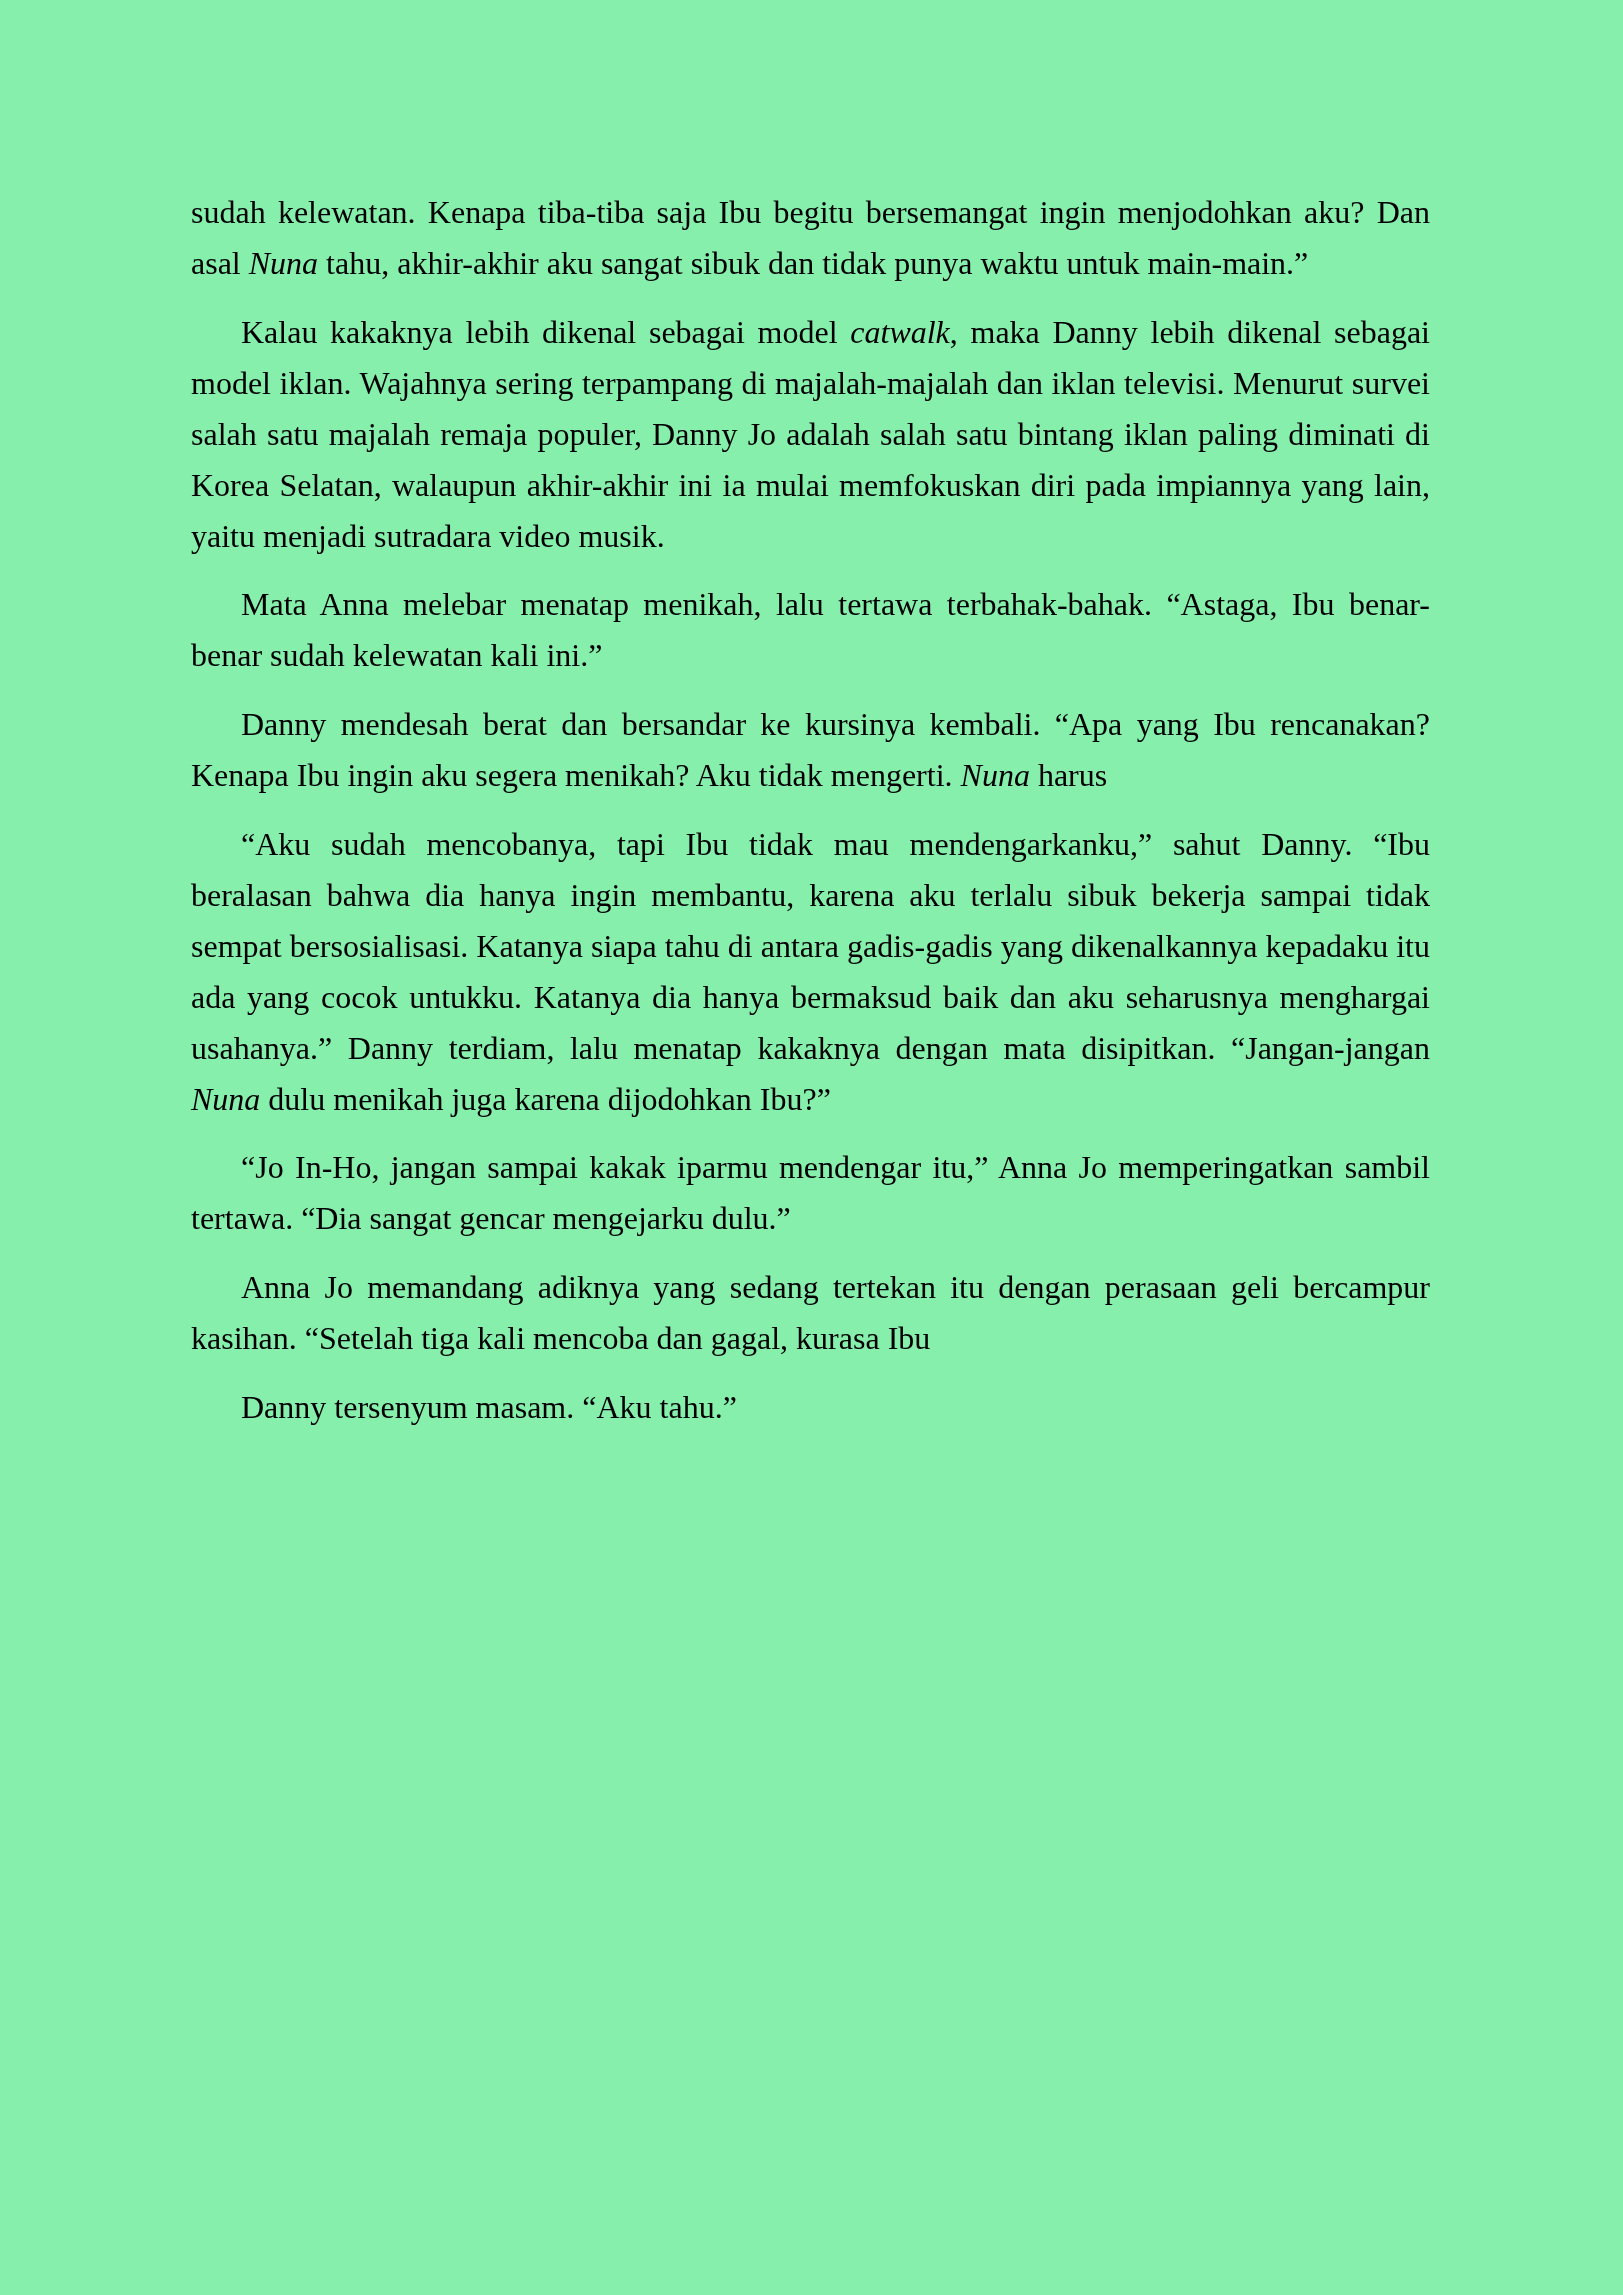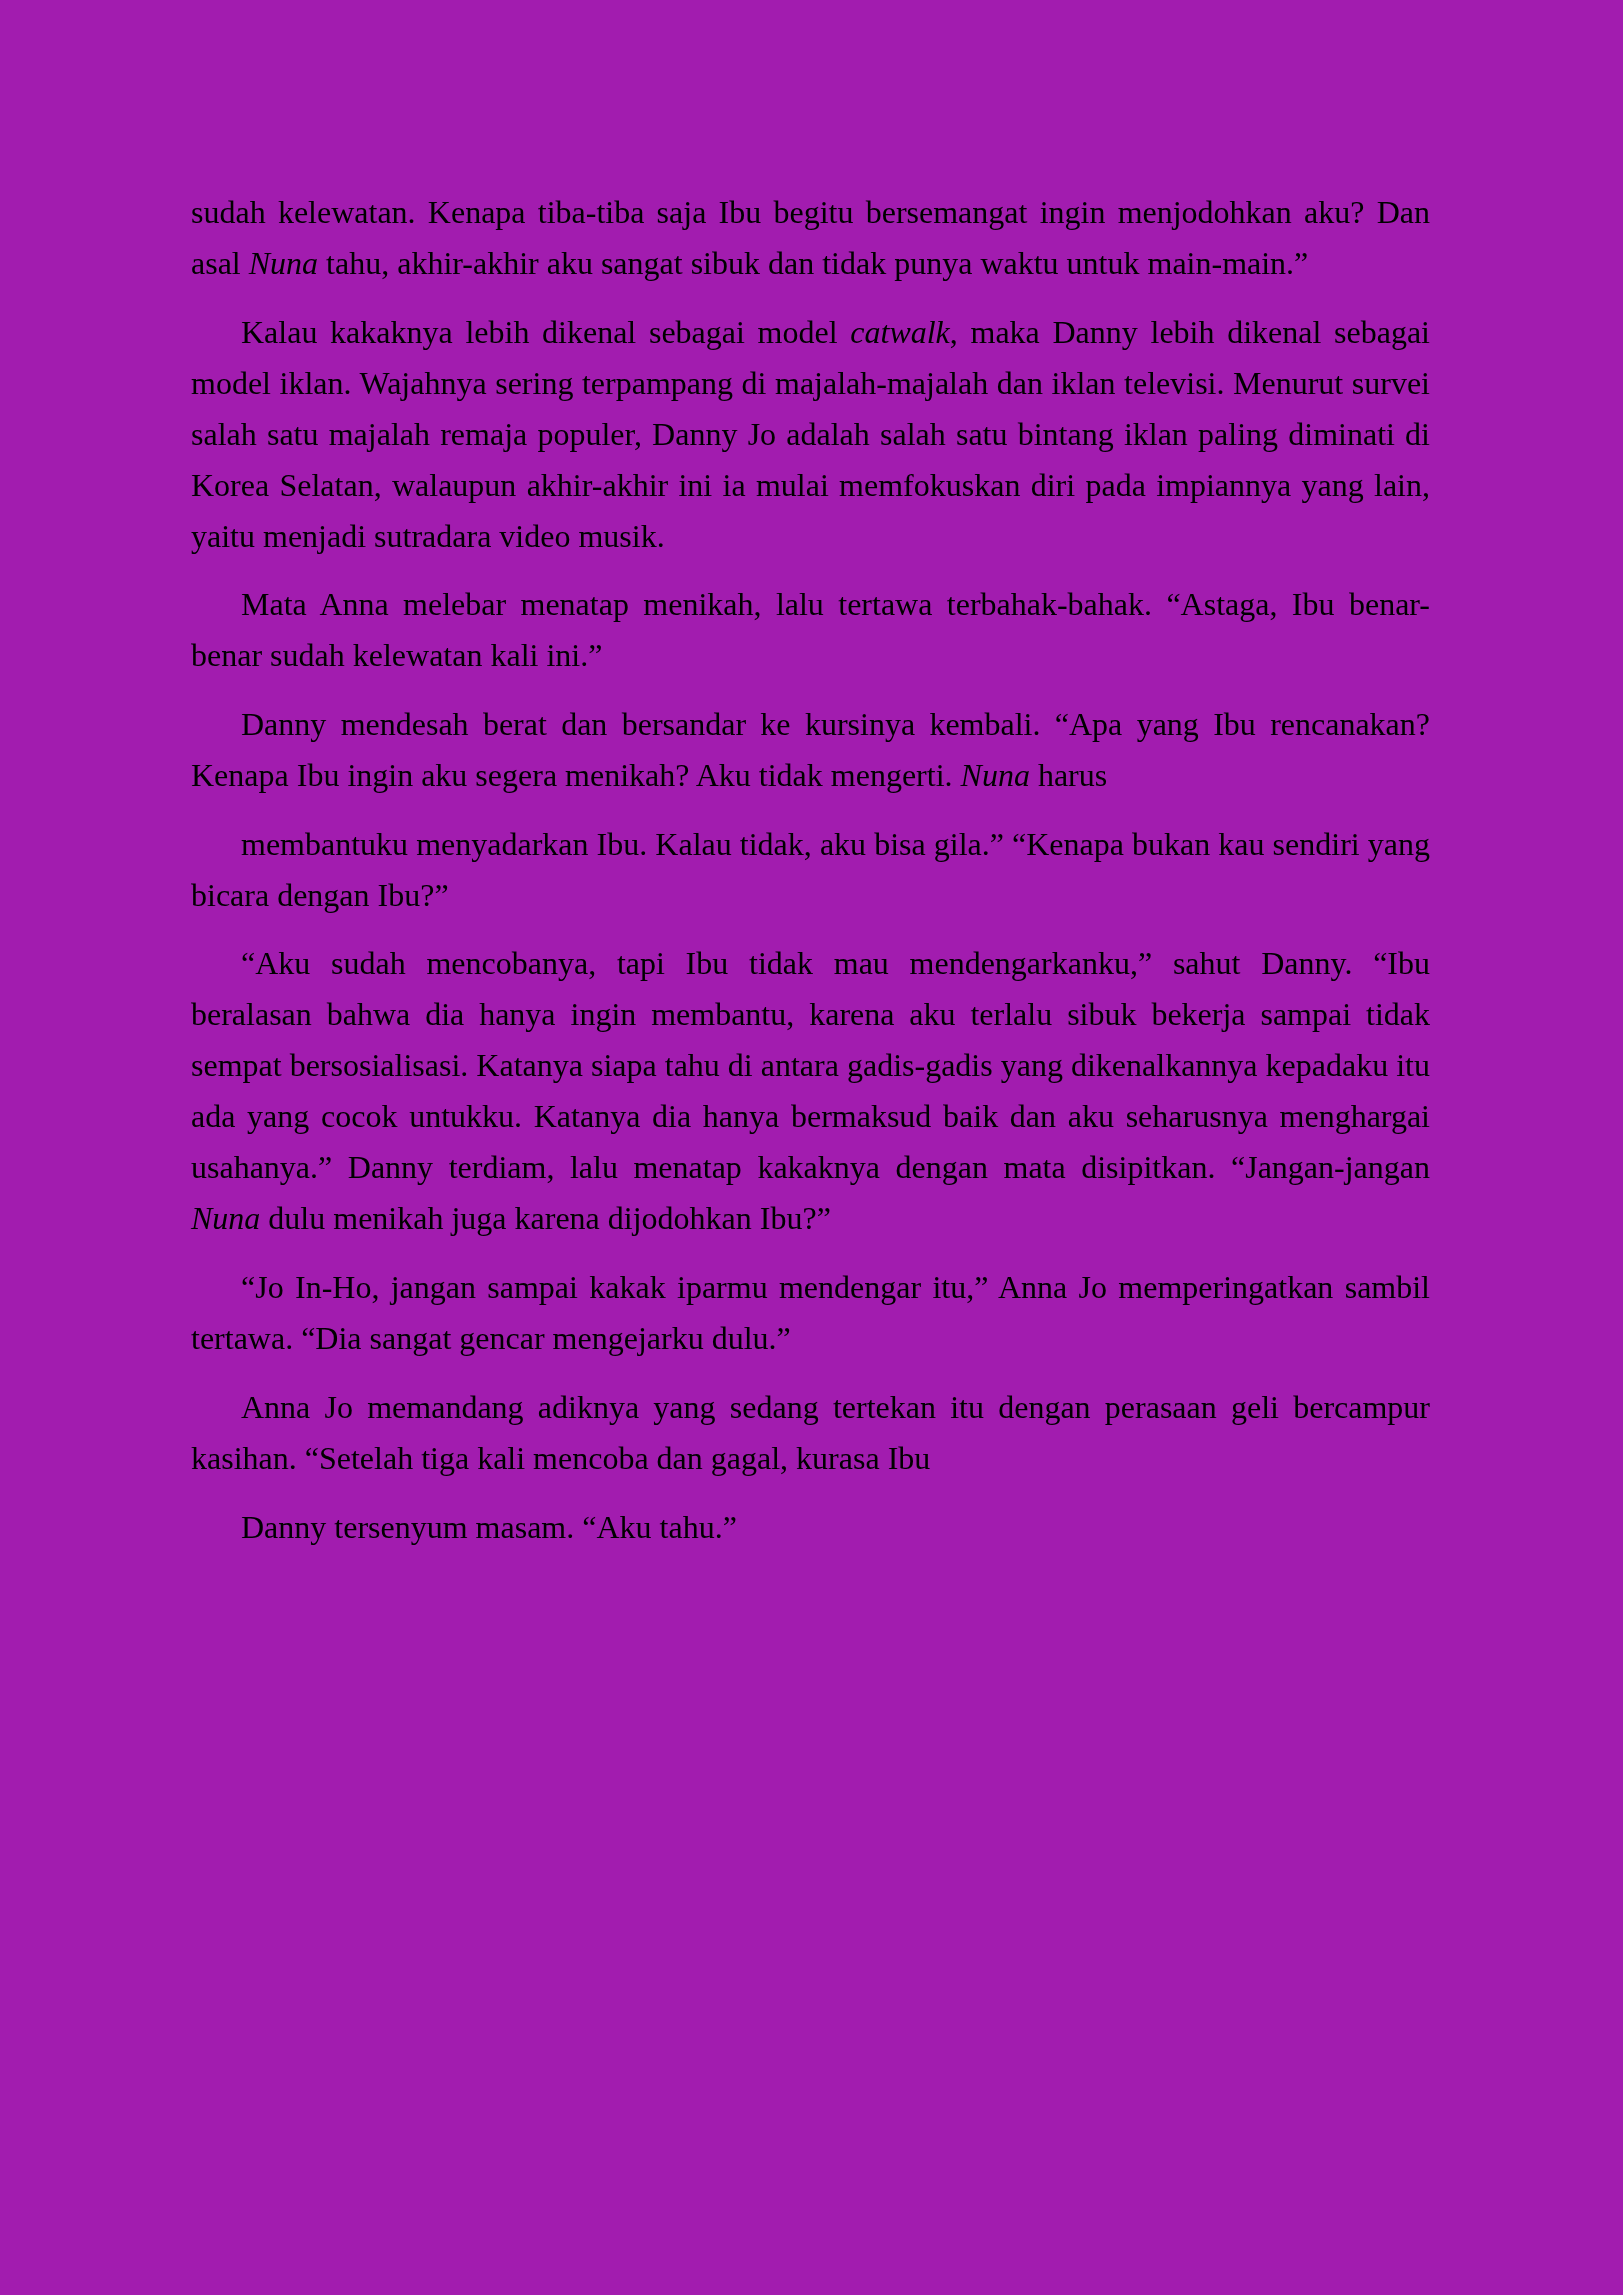--- a/index.html
+++ b/index.html
@@ -9,21 +9,21 @@
   }
   body {
     width: 1623px;
     height: 2295px;
     overflow: hidden;
   }
   .page {
     position: relative;
     width: 1623px;
     height: 2295px;
-    background: #a21caf;
+    background: #86efac;
     box-sizing: border-box;
     text-decoration: underline;
   }
   .text-column {
     position: absolute;
     left: 191px;
     top: 187px;
     width: 1239px;
     font-family: "Liberation Serif", "DejaVu Serif", serif;
     font-size: 32px;
@@ -55,20 +55,19 @@
 </style>
 </head>
 <body>
 
 <div class="page">
   <div class="text-column" id="body-text">
       <p class="para no-indent">sudah kelewatan. Kenapa tiba-tiba saja Ibu begitu bersemangat ingin menjodohkan aku? Dan asal <em class="it">Nuna</em> tahu, akhir-akhir aku sangat sibuk dan tidak punya waktu untuk main-main.”</p>
       <p class="para">Kalau kakaknya lebih dikenal sebagai model <em class="it">catwalk</em>, maka Danny lebih dikenal sebagai model iklan. Wajahnya sering terpampang di majalah-majalah dan iklan televisi. Menurut survei salah satu majalah remaja populer, Danny Jo adalah salah satu bintang iklan paling diminati di Korea Selatan, walaupun akhir-akhir ini ia mulai memfokuskan diri pada impiannya yang lain, yaitu menjadi sutradara video musik.</p>
       <p class="para">Mata Anna melebar menatap menikah, lalu tertawa terbahak-bahak. “Astaga, Ibu benar-benar sudah kelewatan kali ini.”</p>
       <p class="para" style="text-align-last: left;">Danny mendesah berat dan bersandar ke kursinya kembali. “Apa yang Ibu rencanakan? Kenapa Ibu ingin aku segera menikah? Aku tidak mengerti. <em class="it">Nuna</em> harus</p>
-      <p class="para">membantuku menyadarkan Ibu. Kalau tidak, aku bisa gila.” “Kenapa bukan kau sendiri yang bicara dengan Ibu?”</p>
       <p class="para">“Aku sudah mencobanya, tapi Ibu tidak mau mendengarkanku,” sahut Danny. “Ibu beralasan bahwa dia hanya ingin membantu, karena aku terlalu sibuk bekerja sampai tidak sempat bersosialisasi. Katanya siapa tahu di antara gadis-gadis yang dikenalkannya kepadaku itu ada yang cocok untukku. Katanya dia hanya bermaksud baik dan aku seharusnya menghargai usahanya.” Danny terdiam, lalu menatap kakaknya dengan mata disipitkan. “Jangan-jangan <em class="it">Nuna</em> dulu menikah juga karena dijodohkan Ibu?”</p>
       <p class="para">“Jo In-Ho, jangan sampai kakak iparmu mendengar itu,” Anna Jo memperingatkan sambil tertawa. “Dia sangat gencar mengejarku dulu.”</p>
       <p class="para">Anna Jo memandang adiknya yang sedang tertekan itu dengan perasaan geli bercampur kasihan. “Setelah tiga kali mencoba dan gagal, kurasa Ibu</p>
       <p class="para">Danny tersenyum masam. “Aku tahu.”</p>
     </div>
 </div>
 
 
 </body></html>

